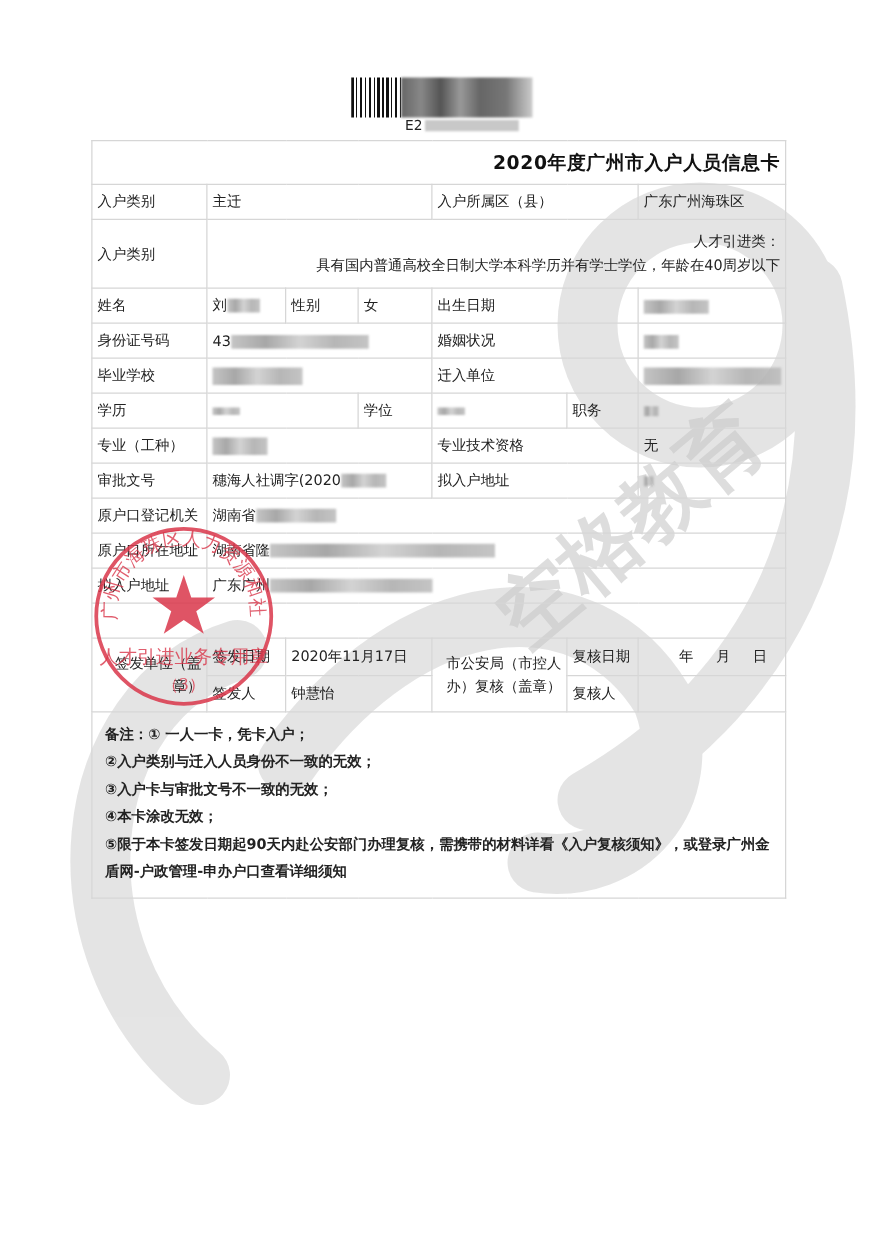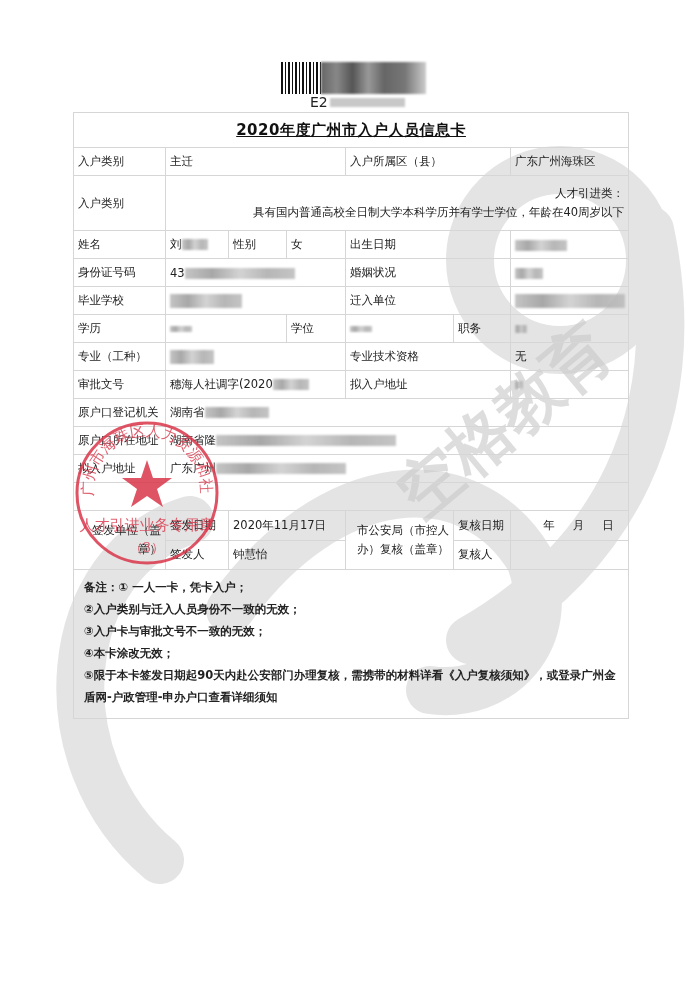--- a/index.html
+++ b/index.html
@@ -1,24 +1,24 @@
 <!DOCTYPE html>
 <html><head>
 <meta charset="utf-8">
 <style>
   html,body{margin:0;padding:0;background:#ffffff;}
   body{width:700px;height:990px;position:relative;overflow:hidden;font-family:"DejaVu Sans","Liberation Sans",sans-serif;color:#222;}
   .barcode{position:absolute;left:281px;top:62px;width:145px;height:32px;display:flex;align-items:stretch;}
   .barcode .bars{width:40px;height:32px;background:repeating-linear-gradient(90deg,#111 0 2px,#fff 2px 4px,#111 4px 5px,#fff 5px 7px);}
   .barcode .blur{flex:1;background:linear-gradient(90deg,#666 0,#888 15%,#555 30%,#999 45%,#666 60%,#777 80%,#ccc 100%);filter:blur(1px);}
-  .barcode-num{position:absolute;left:310px;top:94px;font-size:14px;color:#222;display:flex;align-items:center;gap:2px;}
+  .barcode-num{position:absolute;left:324px;top:94px;font-size:11px;color:#222;display:flex;align-items:center;gap:2px;}
   .barcode-num .blurtext{display:inline-block;width:75px;height:9px;background:#c8c8c8;filter:blur(1px);}
   table.card{position:absolute;left:73px;top:112px;width:555px;border-collapse:collapse;table-layout:fixed;font-size:11.5px;}
   table.card td{border:1px solid #d6d6d6;padding:0 4px;height:27px;vertical-align:middle;white-space:nowrap;overflow:hidden;}
-  table.card td.title{height:34px;text-align:center;font-size:15px;font-weight:bold;color:#111;letter-spacing:0.5px;text-decoration:underline;}
+  table.card td.title{height:34px;text-align:right;font-size:15px;font-weight:bold;color:#111;letter-spacing:0.5px;}
   table.card td.wrap{white-space:normal;line-height:19px;padding-top:2px;padding-bottom:2px;text-align:right;}
   table.card td.tall{height:50px;}
   table.card td.blank{height:27px;}
   table.card td.notes{white-space:normal;line-height:22px;padding:6px 10px 10px 10px;height:auto;vertical-align:top;font-weight:bold;}
   .mask{display:inline-block;height:11px;vertical-align:middle;background:linear-gradient(90deg,#bbb,#999,#ccc,#aaa,#bbb);filter:blur(1px);opacity:.85;}
   .right{text-align:center;}
   .watermark{position:absolute;left:0;top:0;width:700px;height:990px;pointer-events:none;}
   .seal{position:absolute;left:72px;top:418px;width:150px;height:150px;pointer-events:none;}
   .ymd span{display:inline-block;margin-left:18px;}
 </style>

